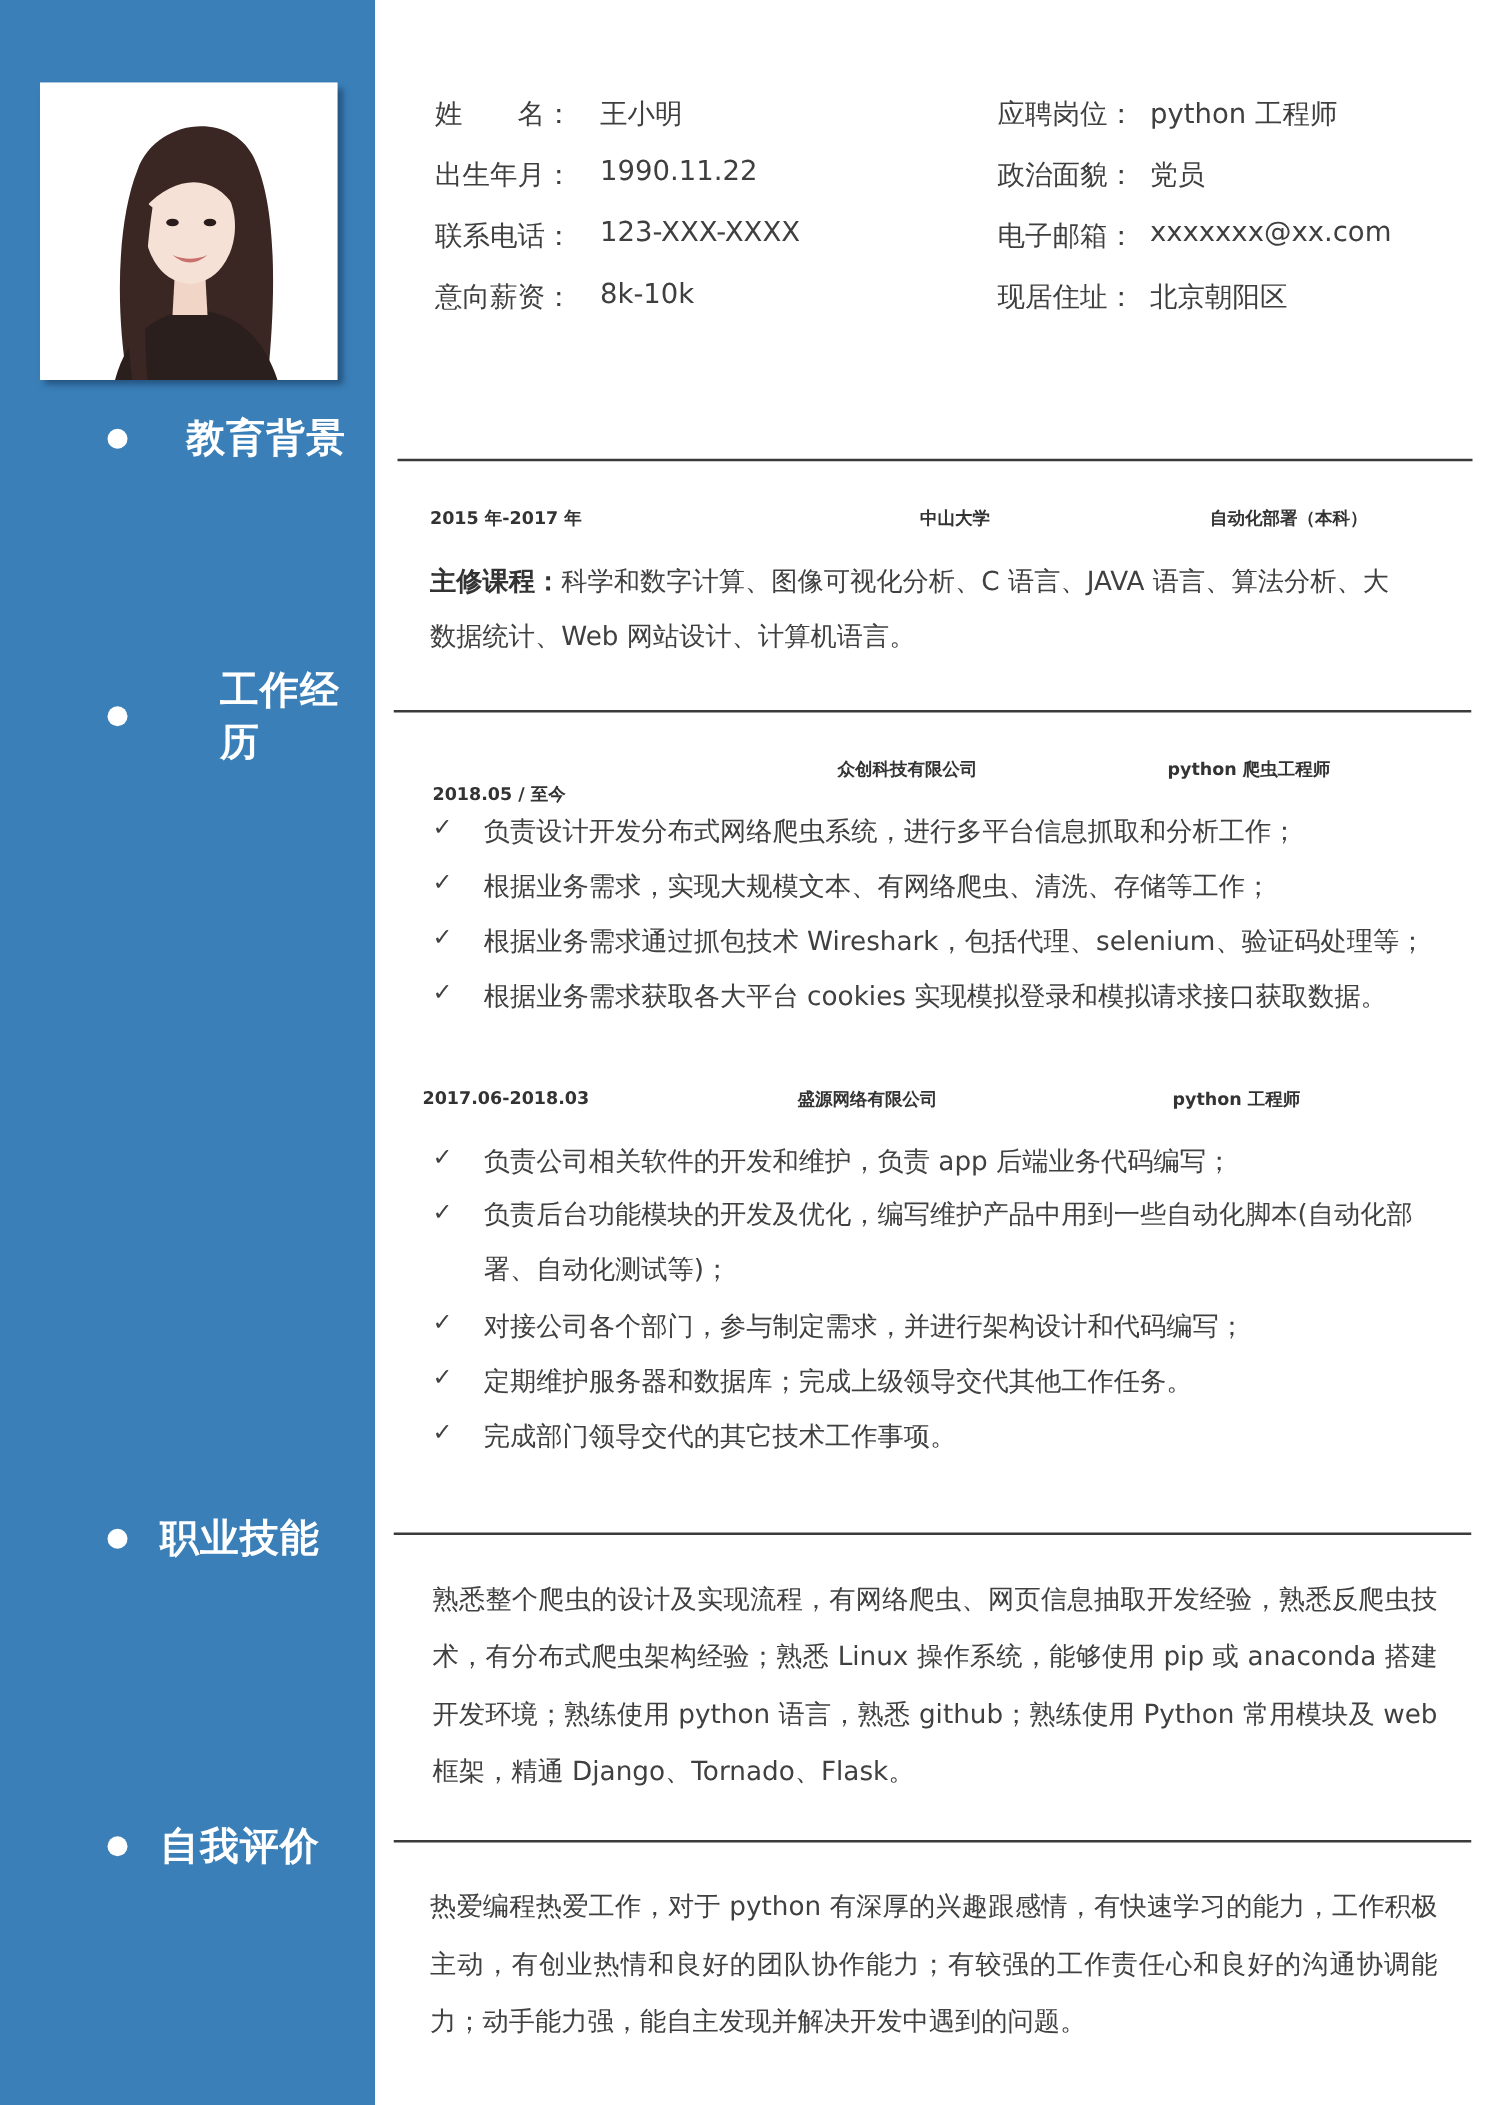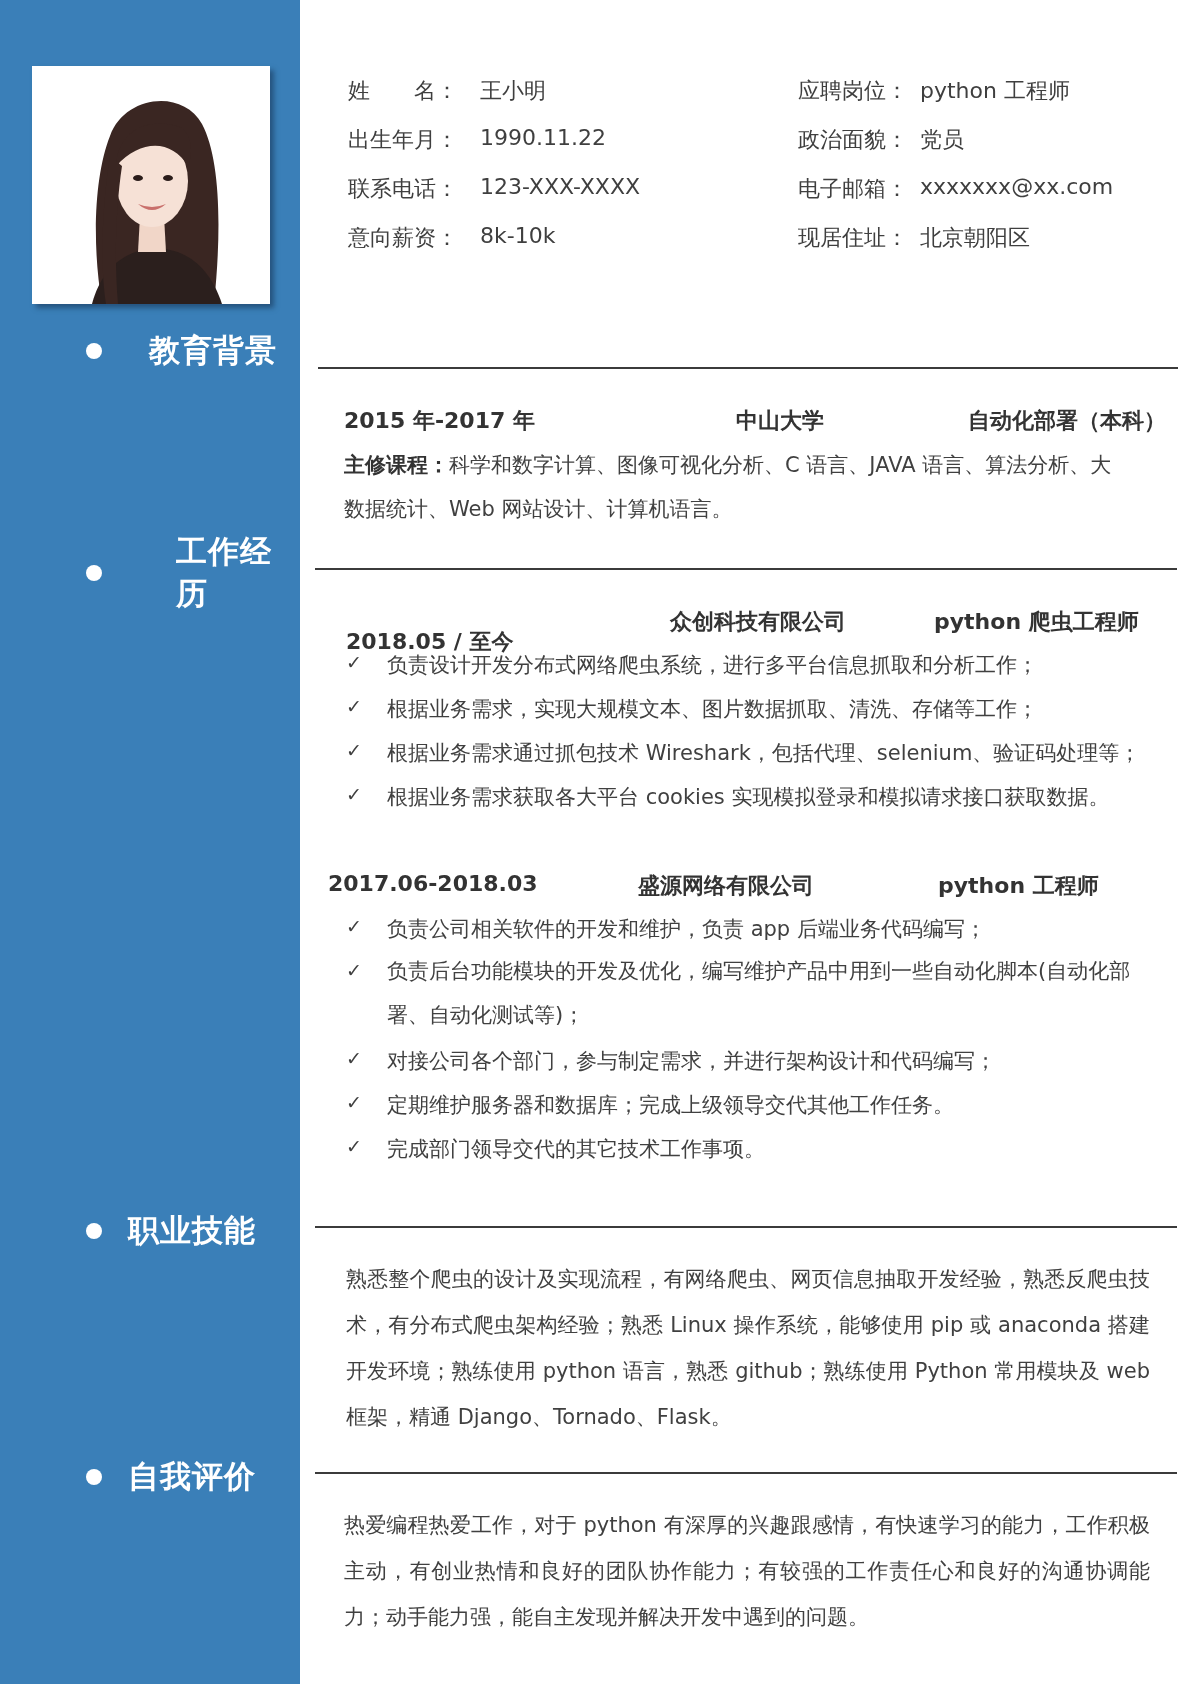--- a/index.html
+++ b/index.html
@@ -27,21 +27,21 @@
   .side-heading .dot {
     width: 16px; height: 16px; border-radius: 50%; background: #ffffff;
     margin-right: 26px; flex: none;
   }
   .info-row { position: absolute; font-size: 22px; color: #3f3f3f; white-space: nowrap; }
   .info-label { position: absolute; left: 0; top: 0; }
   .info-value { position: absolute; top: 0; }
   .divider {
     position: absolute; height: 2px; background: #3b3b3b;
   }
-  .bold-line { position: absolute; font-size: 22px; font-weight: bold; color: #333333; white-space: nowrap; text-align: right; }
+  .bold-line { position: absolute; font-size: 14px; font-weight: bold; color: #333333; white-space: nowrap; text-align: right; }
   .text { position: absolute; font-size: 21px; color: #404040; white-space: nowrap; }
   .para {
     position: absolute; font-size: 21px; color: #404040; line-height: 46px;
     text-align: justify;
   }
   .bullet { position: absolute; font-size: 21px; color: #404040; white-space: nowrap; }
   .bullet .check { position: absolute; left: 0; top: 0; font-size: 19px; }
   .bullet .btext { position: absolute; left: 41px; top: 0; }
   .bullet .btext-wrap { position: absolute; left: 41px; top: 0; width: 770px; white-space: normal; line-height: 44px; }
 </style>
@@ -141,34 +141,34 @@
     <span class="bold-line" style="left:346px; top:607px;margin-top:20px;">2018.05 /  至今</span>
     <span class="bold-line" style="left:670px; top:607px;">众创科技有限公司</span>
     <span class="bold-line" style="left:934px; top:607px;">python 爬虫工程师</span>
 
     <div class="bullet" style="left:346px; top:651px;">
       <span class="check">✓</span>
       <span class="btext">负责设计开发分布式网络爬虫系统，进行多平台信息抓取和分析工作；</span>
     </div>
     <div class="bullet" style="left:346px; top:695px;">
       <span class="check">✓</span>
-      <span class="btext">根据业务需求，实现大规模文本、图片数据抓取、清洗、存储等工作；</span>
+      <span class="btext">根据业务需求，实现大规模文本、有网络爬虫、清洗、存储等工作；</span>
     </div>
     <div class="bullet" style="left:346px; top:739px;">
       <span class="check">✓</span>
       <span class="btext">根据业务需求通过抓包技术 Wireshark，包括代理、selenium、验证码处理等；</span>
     </div>
     <div class="bullet" style="left:346px; top:783px;">
       <span class="check">✓</span>
       <span class="btext">根据业务需求获取各大平台 cookies 实现模拟登录和模拟请求接口获取数据。</span>
     </div>
   </div>
 
   <div>
-    <span class="bold-line" style="left:328px; top:871px;">2017.06-2018.03</span>
+    <span class="bold-line" style="left:338px; top:871px;">2017.06-2018.03</span>
     <span class="bold-line" style="left:638px; top:871px;">盛源网络有限公司</span>
     <span class="bold-line" style="left:938px; top:871px;">python 工程师</span>
 
     <div class="bullet" style="left:346px; top:915px;">
       <span class="check">✓</span>
       <span class="btext">负责公司相关软件的开发和维护，负责 app 后端业务代码编写；</span>
     </div>
     <div class="bullet" style="left:346px; top:949px;">
       <span class="check" style="top:10px;">✓</span>
       <span class="btext-wrap">负责后台功能模块的开发及优化，编写维护产品中用到一些自动化脚本(自动化部署、自动化测试等)；</span>

